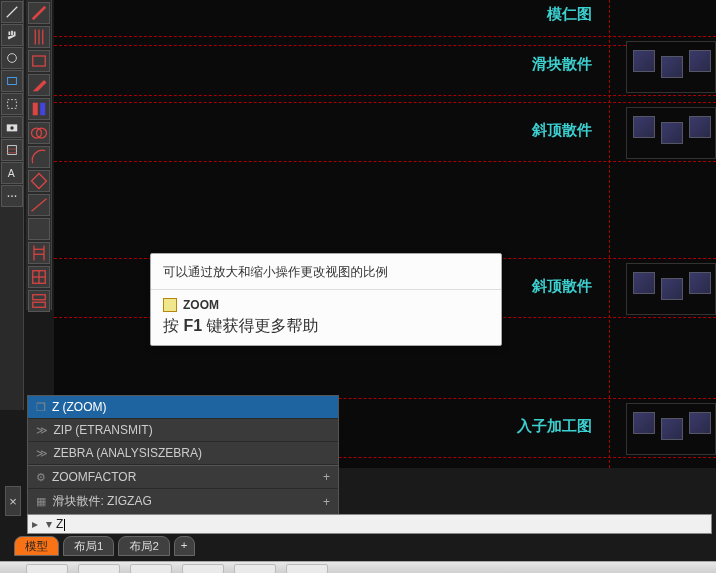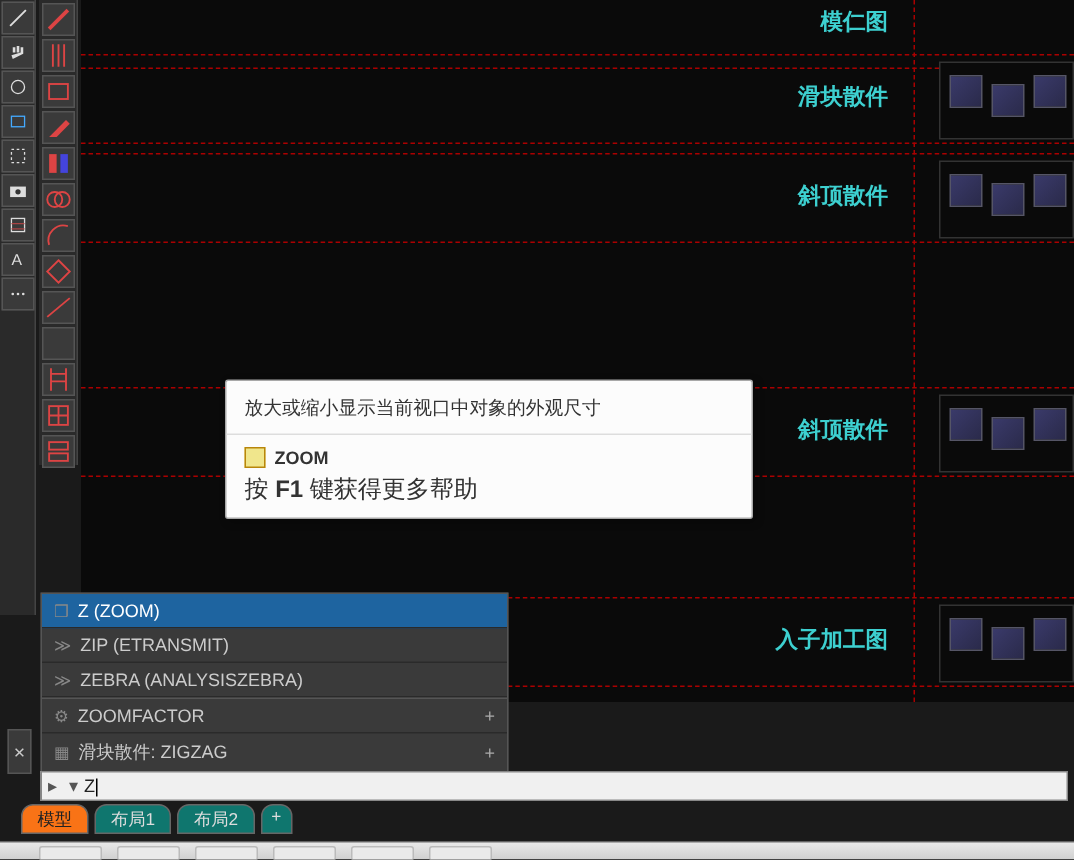--- a/index.html
+++ b/index.html
@@ -36,21 +36,21 @@
 
 .vert-tab { position: absolute; left: 5px; top: 486px; width: 16px; height: 30px; background: #3a3a3a; color: #ccc; border: 1px solid #555; display: flex; align-items: center; justify-content: center; font-size: 11px; }
 .vert-tab .x { font-size: 13px;}
 
 .cmdline { position: absolute; left: 27px; top: 514px; right: 4px; height: 20px; background: #f0f0f0; border: 1px solid #888; display: flex; align-items: center; font-size: 12px; }
 .cmdline .prompt { padding: 0 4px; color: #555; }
 .cmdline .text { flex: 1; color: #222; }
 .cmdline .caret { display: inline-block; width: 1px; height: 12px; background: #000; vertical-align: middle; margin-left: 1px; }
 
 .tabs { position: absolute; left: 14px; top: 536px; height: 20px; display: flex; gap: 4px; font-size: 11.5px; }
-.tab { padding: 2px 10px; background: #0f766e; color: #ddd; border-radius: 8px 8px 0 0; border: 1px solid #666; cursor: pointer; }
+.tab { padding: 2px 10px; background: #404040; color: #ddd; border-radius: 8px 8px 0 0; border: 1px solid #666; cursor: pointer; }
 .tab.active { background: #f97316; color: #222; }
 .tab.plus { padding: 2px 6px; }
 
 .taskbar { position: absolute; left: 0; bottom: 0; right: 0; height: 12px; background: linear-gradient(#e8e8e8, #d0d0d0); border-top: 1px solid #aaa; }
 .taskbar-item { position:absolute; top:2px; width:42px; height:10px; border-radius:2px; border:1px solid #bbb; background:#eaeaea; }
 </style>
 </head>
 <body>
 
 <div class="left-toolbar">
@@ -215,21 +215,21 @@
         <div class="thumbnail-area">
           <div class="thumb-thing" style="left: 6px; top: 8px; width: 22px; height: 22px;"></div>
           <div class="thumb-thing" style="left: 34px; top: 14px; width: 22px; height: 22px;"></div>
           <div class="thumb-thing" style="left: 62px; top: 8px; width: 22px; height: 22px;"></div>
         </div>
       </div>
     </div>
 </div>
 
 <div class="tooltip">
-  <div class="tt-title">放大或缩小显示当前视口中对象的外观尺寸</div>
+  <div class="tt-title">可以通过放大和缩小操作更改视图的比例</div>
   <div class="tt-footer">
     <div class="tt-cmd">
       <span class="cmd-icon"></span>
       <span>ZOOM</span>
     </div>
     <div class="tt-help"><span>按 </span><b>F1</b><span> 键获得更多帮助</span></div>
   </div>
 </div>
 
 <div class="autocomplete" id="ac">

